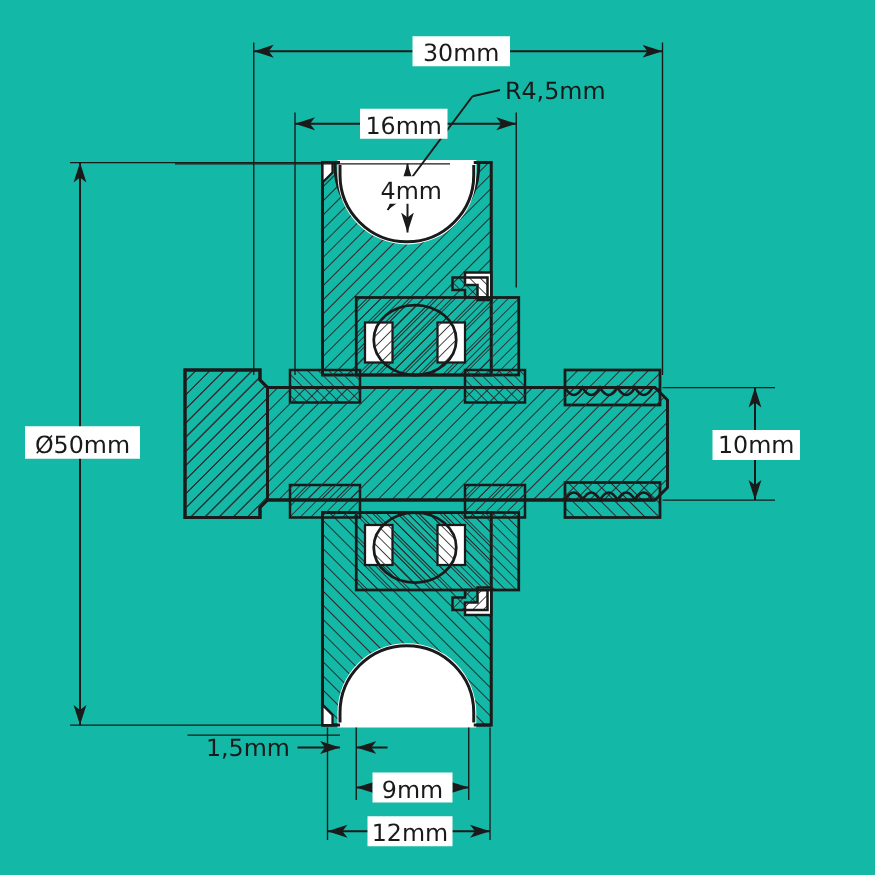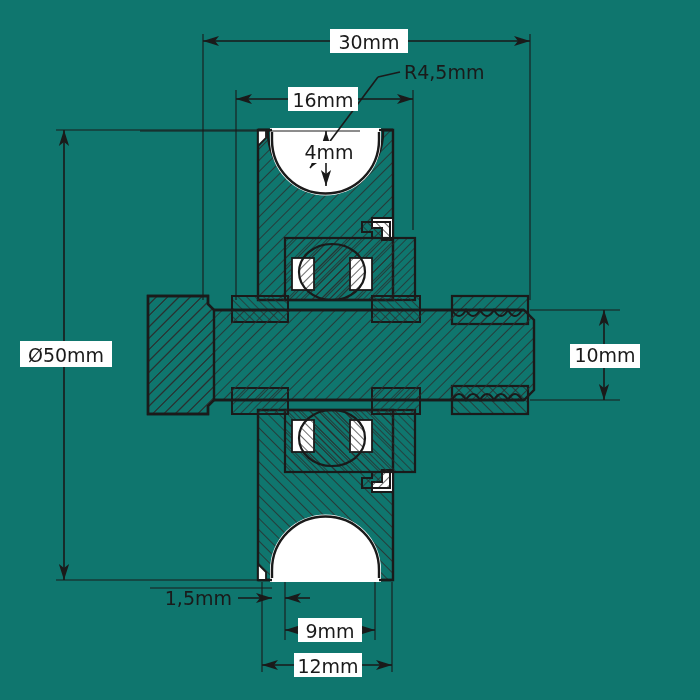--- a/index.html
+++ b/index.html
@@ -1,18 +1,18 @@
 <!DOCTYPE html>
 <html><head>
 <meta charset="utf-8">
 <style>
   html,body{margin:0;padding:0;background:#ffffff;}
   body{width:700px;height:700px;overflow:hidden;
        font-family:"DejaVu Sans","Liberation Sans",sans-serif;}
-  #stage{position:relative;width:700px;height:700px;background:#0f766e;}
+  #stage{position:relative;width:700px;height:700px;background:#14b8a6;}
   svg{display:block;}
   text{font-family:"DejaVu Sans","Liberation Sans",sans-serif;fill:#1a1a1a;}
 </style>
 </head>
 <body>
 
 <div id="stage">
 <svg width="700" height="700" viewBox="0 0 700 700">
 
   <defs>

